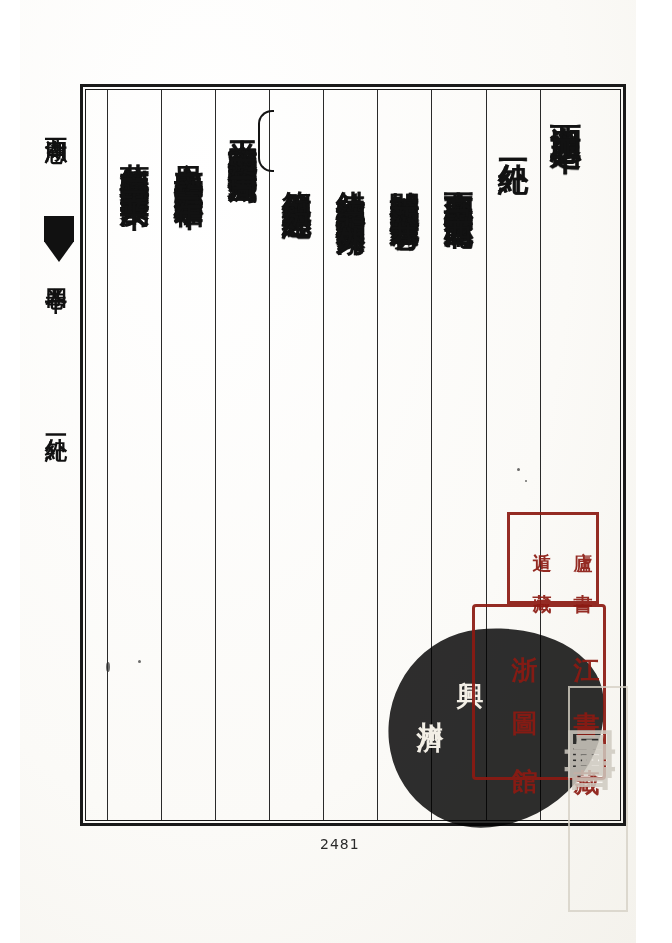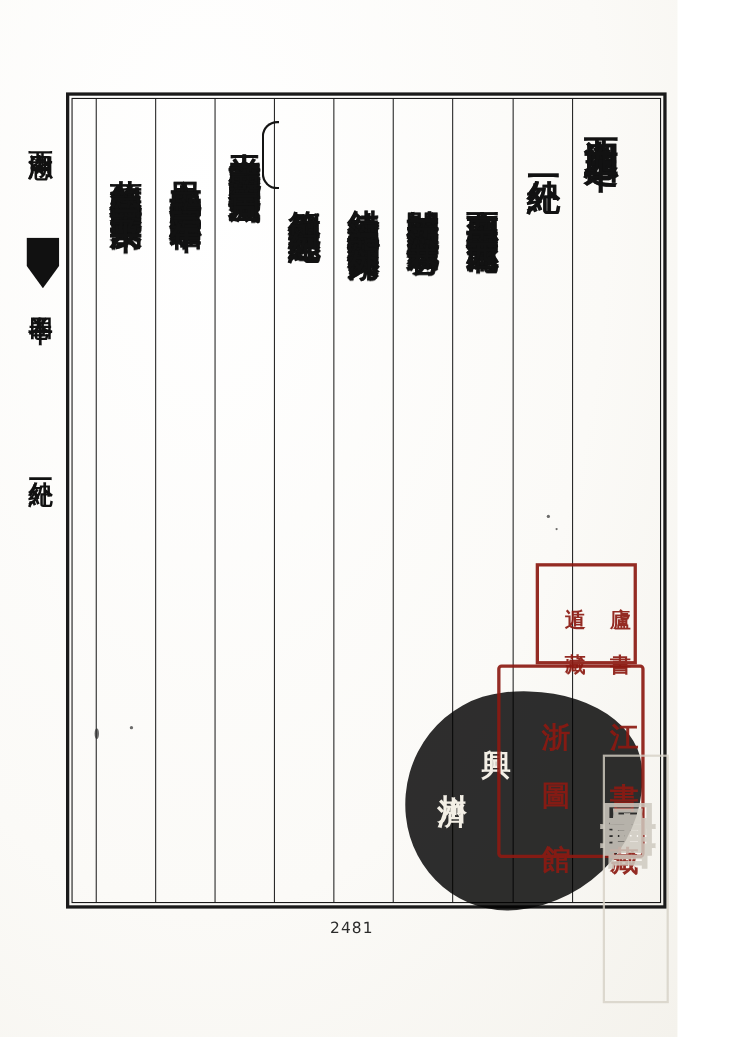--- a/index.html
+++ b/index.html
@@ -7,20 +7,21 @@
     padding: 0;
     background: #ffffff;
   }
   #page {
     position: relative;
     width: 616px;
     height: 943px;
     background: #fdfdfb;
     overflow: hidden;
     font-family: "DejaVu Serif", "Liberation Serif", serif;
+    margin-left: 20px;
   }
 
   
   .paper {
     position: absolute;
     left: 0; top: 0; right: 0; bottom: 0;
     background:
       radial-gradient(ellipse at 30% 20%, #ffffff 0%, #fbfaf7 60%, #f4f2ec 100%);
   }
 

